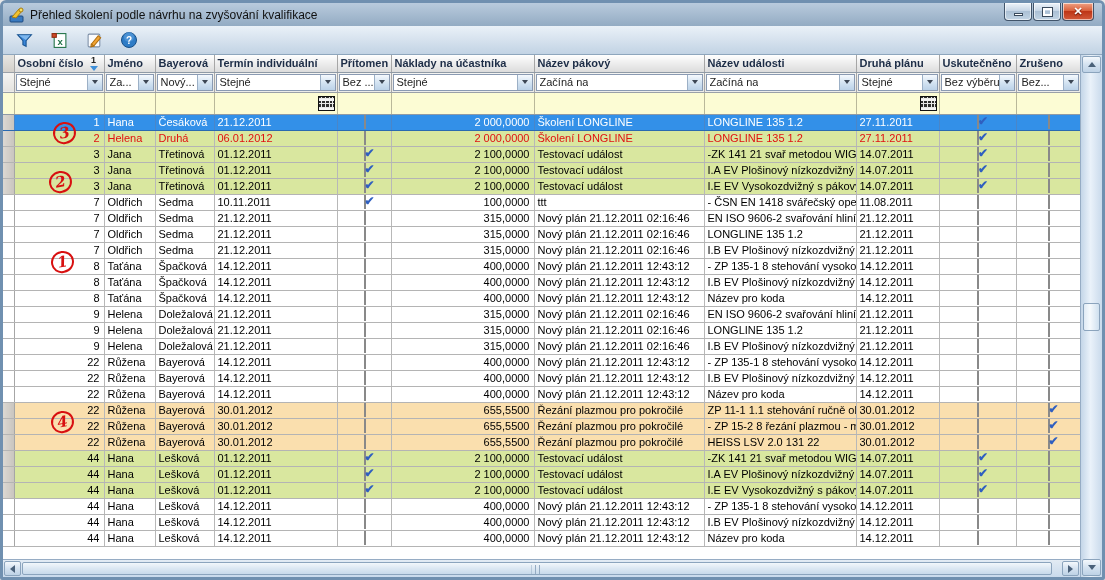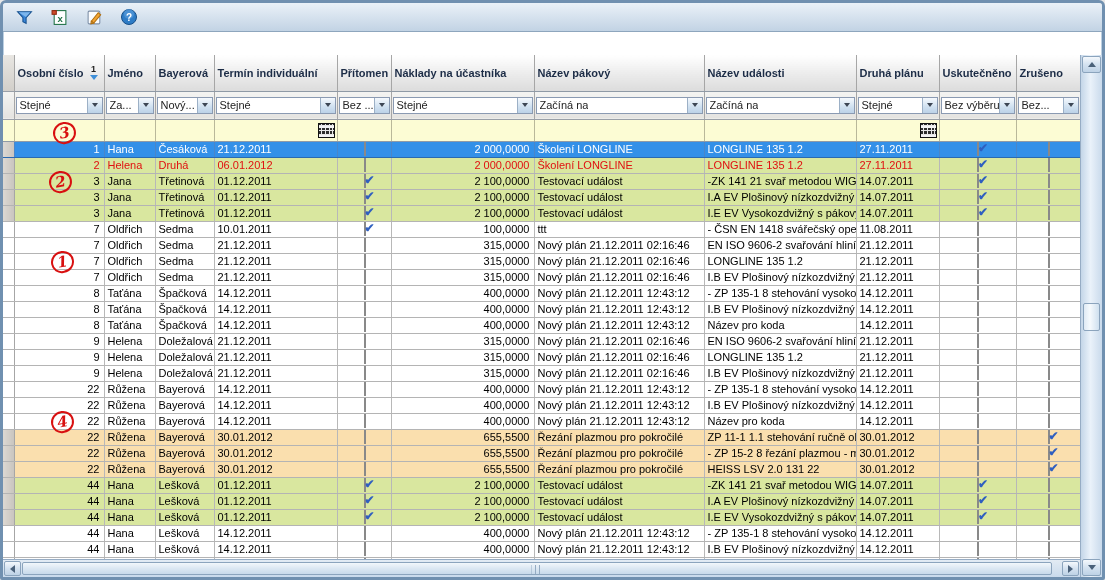--- a/index.html
+++ b/index.html
@@ -53,36 +53,36 @@
   .grid-area{ position:absolute; left:0; right:0; top:52px; bottom:0; background:#fff; }
 
   table.grid{ border-collapse:collapse; table-layout:fixed; width:1077px; font-size:11px; }
   col.c-ind{width:11px} col.c1{width:90px} col.c2{width:51px} col.c3{width:59px}
   col.c4{width:123px} col.c5{width:54px} col.c6{width:143px} col.c7{width:170px}
   col.c8{width:152px} col.c9{width:83px} col.c10{width:77px} col.c11{width:64px}
 
   th, td{ overflow:hidden; white-space:nowrap; }
 
   th.hc{
-    height:36px; font-size:11px; font-weight:bold; color:var(--headerText);
+    height:17px; font-size:11px; font-weight:bold; color:var(--headerText);
     text-align:left; padding:0 2px 0 3px;
     background:linear-gradient(#ffffff,#e9e9e9 60%,#dcdcdc);
     border-right:1px solid #a6a6a6; border-bottom:1px solid #8f9aa6;
   }
   th.corner, td.corner{
     background:linear-gradient(#e8e6e2,#d2cfca);
     border-right:1px solid #a6a6a6; border-bottom:1px solid #9aa0a8;
   }
   .hdr-flex{ display:flex; align-items:center; }
   .sort-wrap{ display:inline-flex; flex-direction:column; align-items:center; margin-left:auto; padding-right:4px; line-height:1; }
   .sort-num{ font-size:9px; font-weight:bold; color:#222; }
   .sort-tri{ width:0; height:0; border-left:4px solid transparent; border-right:4px solid transparent; border-top:5px solid #3f8fd8; margin-top:1px; }
 
   tr.filter-row td{
-    height:28px; background:linear-gradient(#f4f4f2,#e4e3e0);
+    height:20px; background:linear-gradient(#f4f4f2,#e4e3e0);
     border-right:1px solid #a6a6a6; border-bottom:1px solid #9aa0a8; padding:1px;
   }
   .combo{
     height:17px; display:flex; align-items:center;
     background:#fff; border:1px solid #8a9ab2; font-size:11px; color:#222;
     padding-left:3px;
   }
   .combo-text{ overflow:hidden; white-space:nowrap; }
   .combo-btn{
     margin-left:auto; width:15px; align-self:stretch; flex:0 0 auto;
@@ -184,20 +184,39 @@
   .ann-a{ left:50px; top:67px; }
   .ann-b{ left:46px; top:116px; }
   .ann-c{ left:48px; top:196px; }
   .ann-d{ left:48px; top:356px; }
 </style>
 </head>
 <body>
 
 <div class="window">
 
+  <div class="titlebar">
+    <svg class="app-icon" viewBox="0 0 16 16">
+      <rect x="1" y="9" width="13" height="6" rx="1" fill="#3a7ac0" stroke="#1c4a80"></rect>
+      <path d="M3 10 L10 2 L13 4 L7 11 Z" fill="#f2c230" stroke="#a87c10"></path>
+      <circle cx="12" cy="3" r="2" fill="#f8e060" stroke="#a87c10"></circle>
+    </svg>
+    <span class="title-text">Přehled školení podle návrhu na zvyšování kvalifikace</span>
+    <div class="caption-buttons">
+      <div class="cap-btn">
+          <span class="glyph-min"></span>
+        </div>
+      <div class="cap-btn">
+          <span class="glyph-restore"></span>
+        </div>
+      <div class="cap-btn close">
+          <span class="glyph-close">✕</span>
+        </div>
+    </div>
+  </div>
 
   <div class="toolbar">
     <div class="tool-btn">
       <svg width="17" height="17" viewBox="0 0 16 16">
         <path d="M1.5 2.5h13l-5 5.6v5.4l-3-1.6V8.1z" fill="#3a86d8" stroke="#15508f"></path>
         <path d="M2.5 3h11l-4.2 4.6" fill="#7db6ec" stroke="none"></path>
       </svg>
     </div>
     <div class="tool-btn">
       <svg width="17" height="17" viewBox="0 0 16 16">
@@ -442,21 +461,21 @@
           <td>I.E EV Vysokozdvižný s pákový</td>
           <td>14.07.2011</td>
           <td class="center"><span class="cb checked"></span></td>
           <td class="center"><span class="cb"></span></td>
         </tr>
           <tr class="v-white">
           <td class="ind"></td>
           <td class="r">7</td>
           <td>Oldřich</td>
           <td>Sedma</td>
-          <td>10.01.2011</td>
+          <td>10.11.2011</td>
           <td class="center"><span class="cb checked"></span></td>
           <td class="r">100,0000</td>
           <td>ttt</td>
           <td>- ČSN EN 1418 svářečský operá</td>
           <td>11.08.2011</td>
           <td class="center"><span class="cb"></span></td>
           <td class="center"><span class="cb"></span></td>
         </tr>
           <tr class="v-white">
           <td class="ind"></td>

